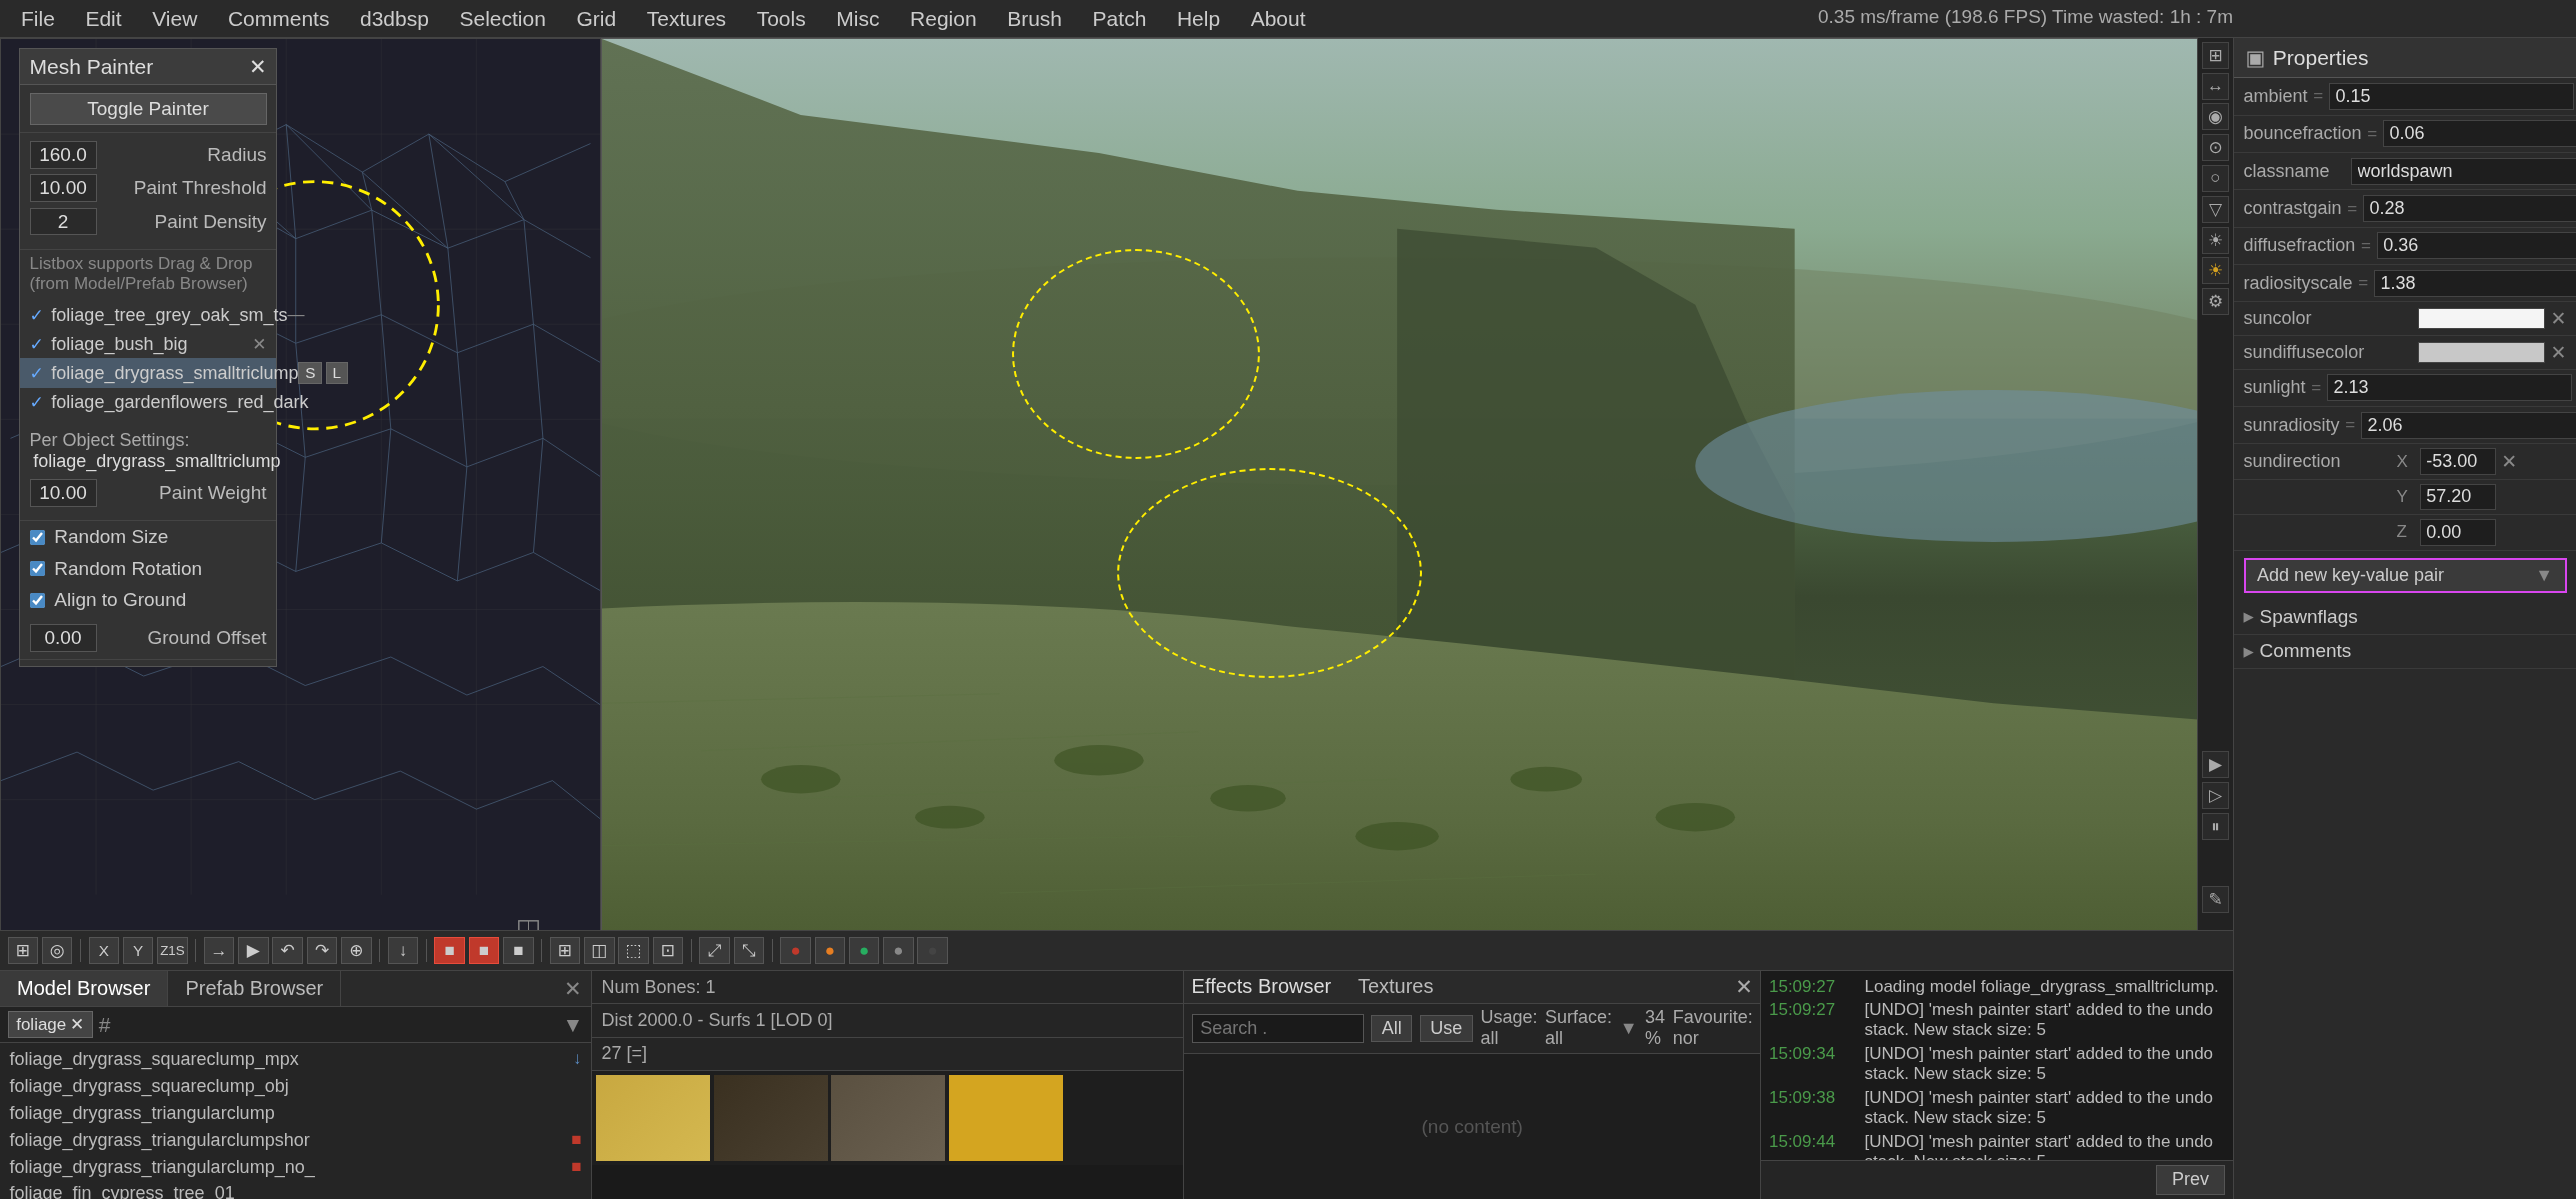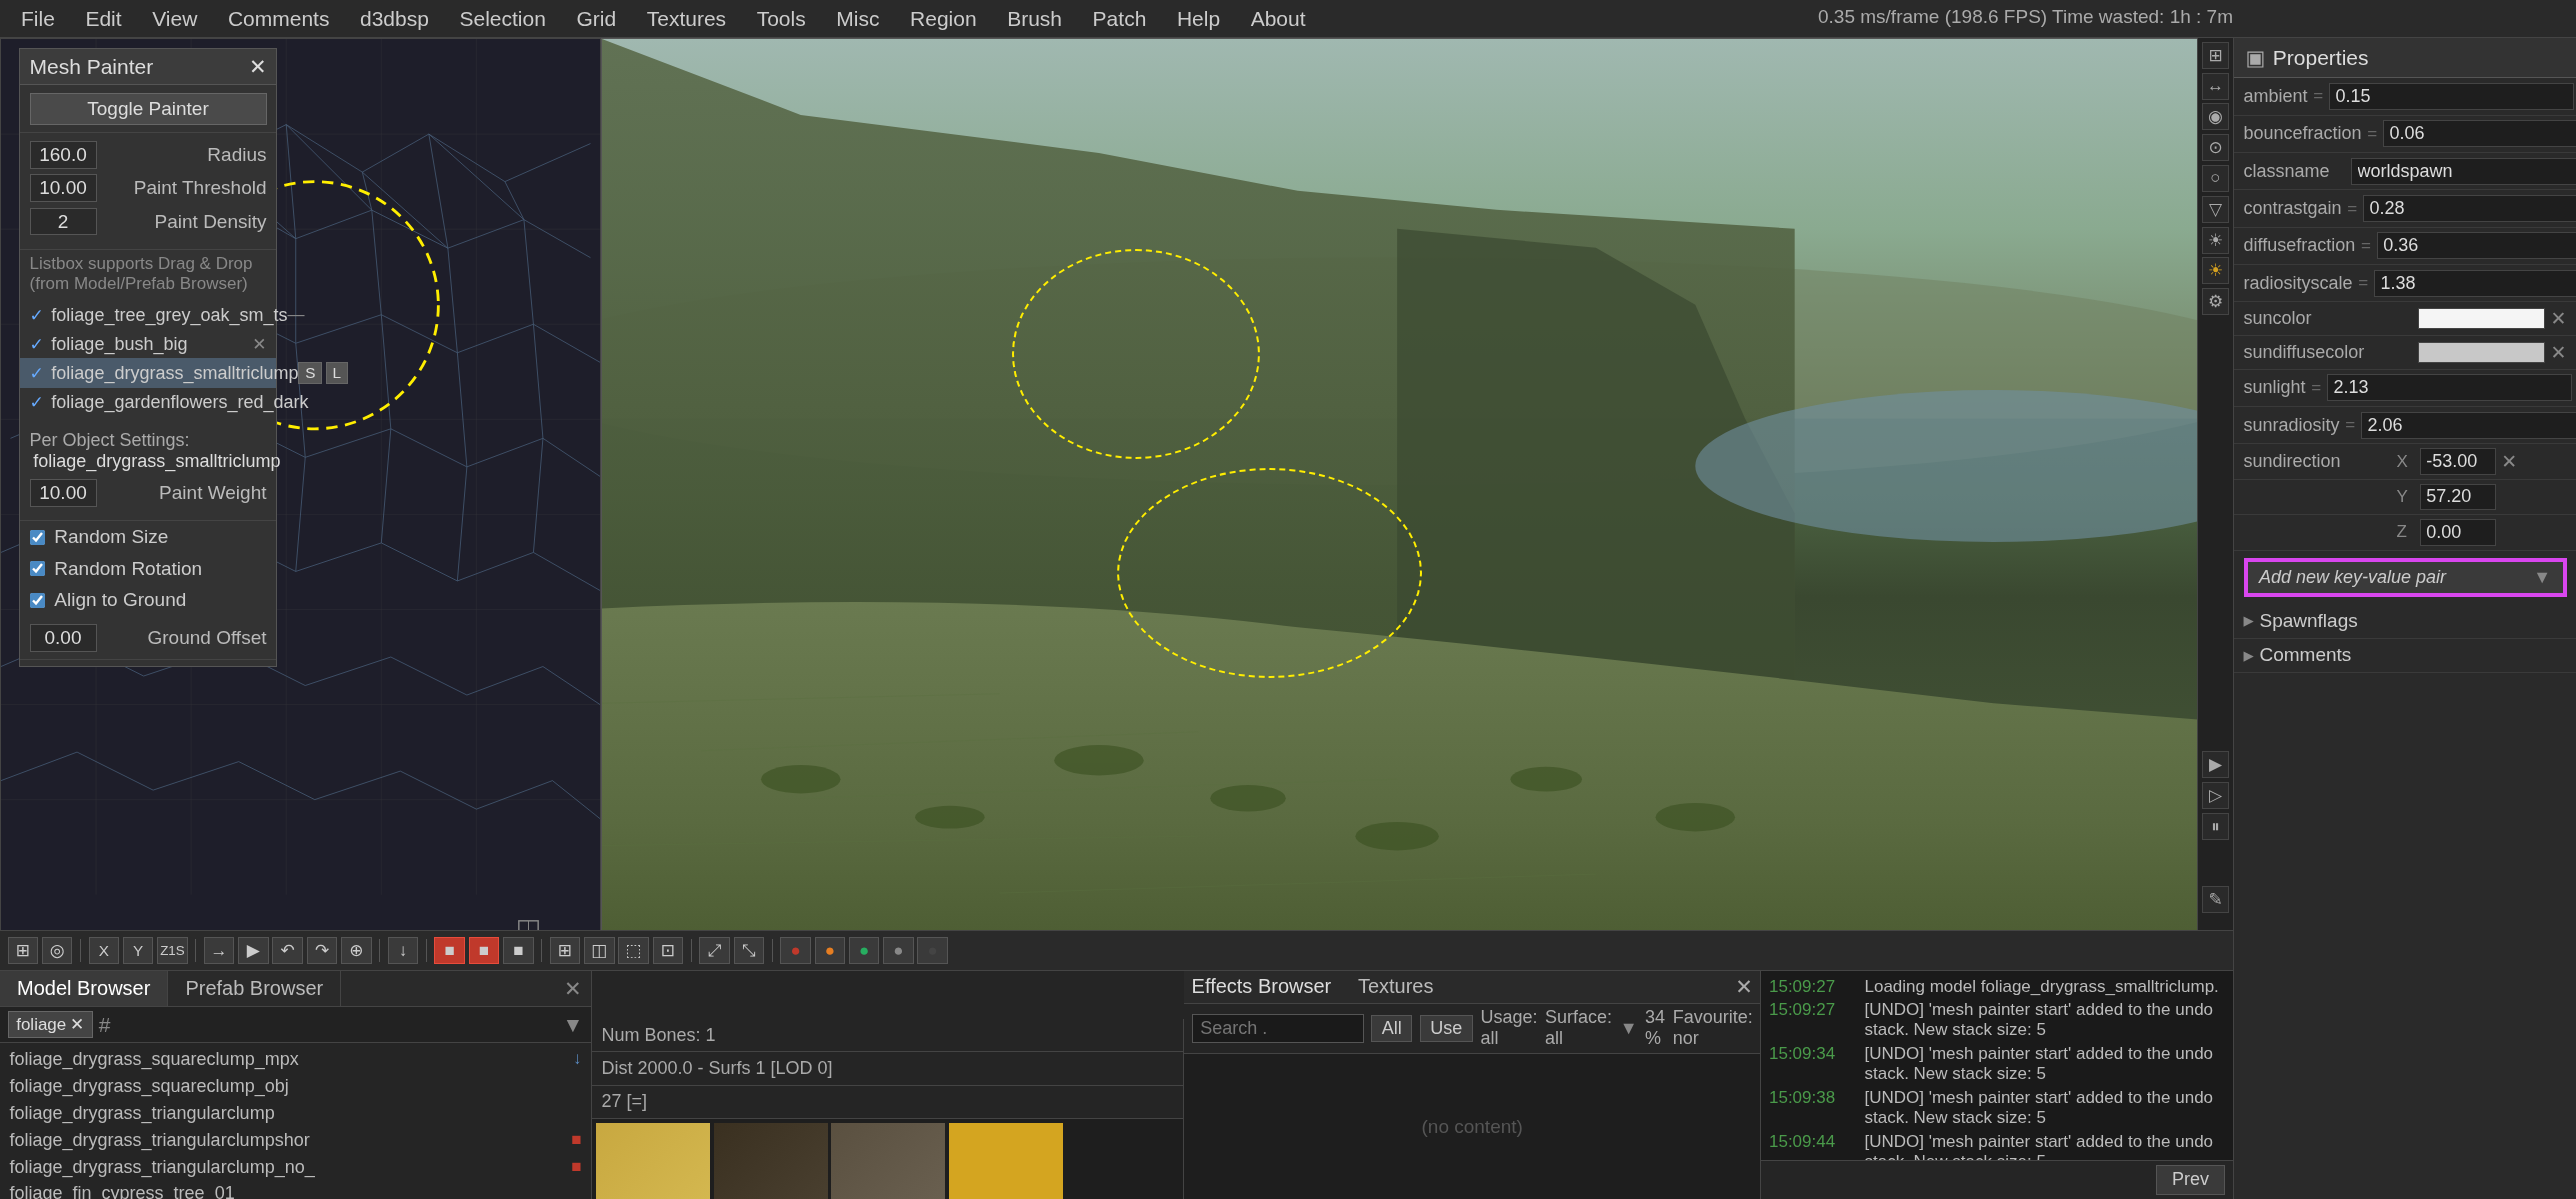--- a/index.html
+++ b/index.html
@@ -322,21 +322,20 @@
       align-items: center;
       gap: 3.8px;
     }
 
     
     #preview-panel {
       width: 592px;
       border-right: 1px solid #444;
       display: flex;
       flex-direction: column;
-      margin-top: 48px;
     }
     .preview-info {
       padding: 5.7px 9.5px;
       font-size: 18px;
       color: #aaa;
       border-bottom: 1px solid #444;
     }
     .preview-content {
       flex: 1;
       display: flex;
@@ -542,29 +541,28 @@
       width: 76px;
       font-size: 18px;
       color: #ddd;
       background: #1e1e1e;
       border: 1px solid #444;
       padding: 1.9px 5.7px;
     }
     .add-keyval-btn {
       margin: 7.6px 9.5px;
       background: #3a3a3a;
-      border: 4px solid #d946ef;
+      border: 2px solid #d946ef;
       color: #ccc;
       padding: 4.8px 11.4px;
       font-size: 18px;
       cursor: pointer;
       display: flex;
       align-items: flex-start;
       justify-content: space-between;
-      font-style: italic;
     }
     .right-section {
       padding: 5.7px 9.5px;
       border-bottom: 1px solid #3a3a3a;
     }
     .right-section-title {
       font-size: 19px;
       color: #ccc;
       display: flex;
       align-items: center;

